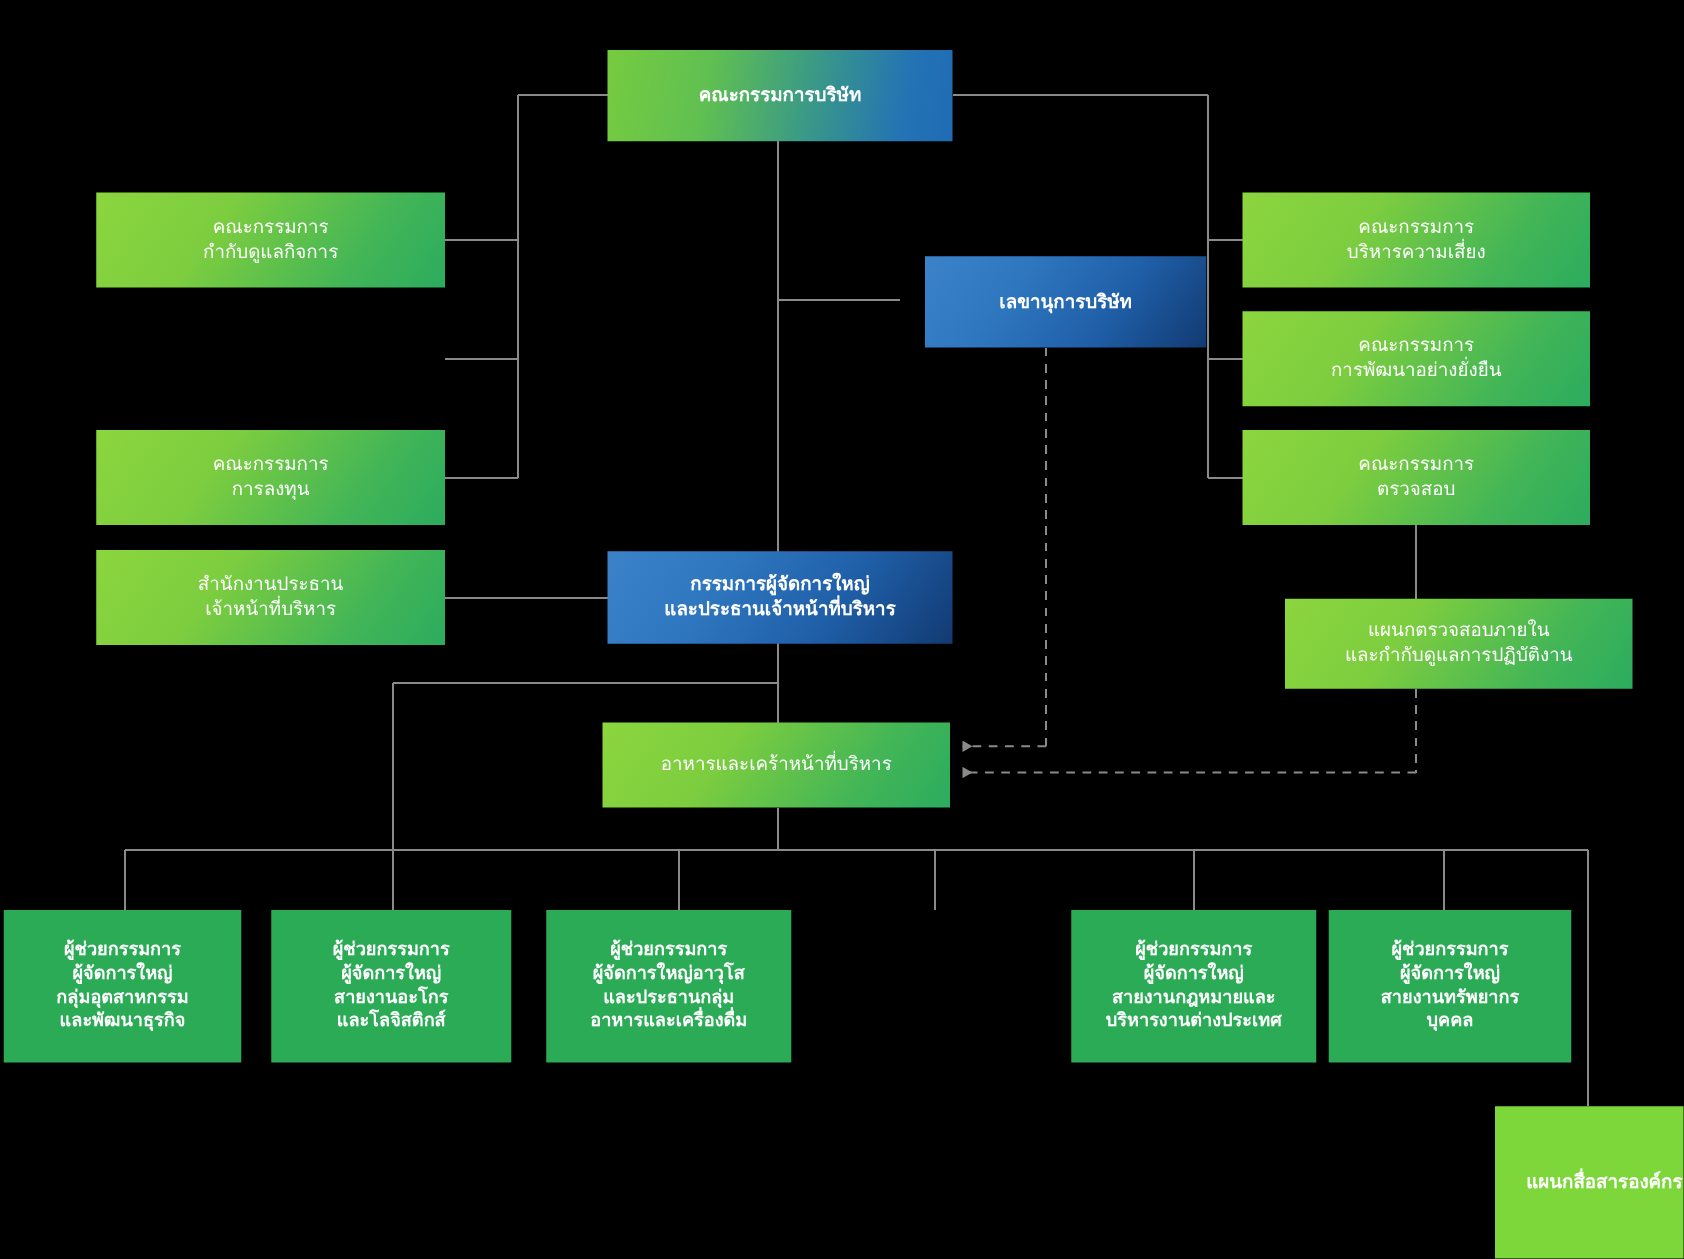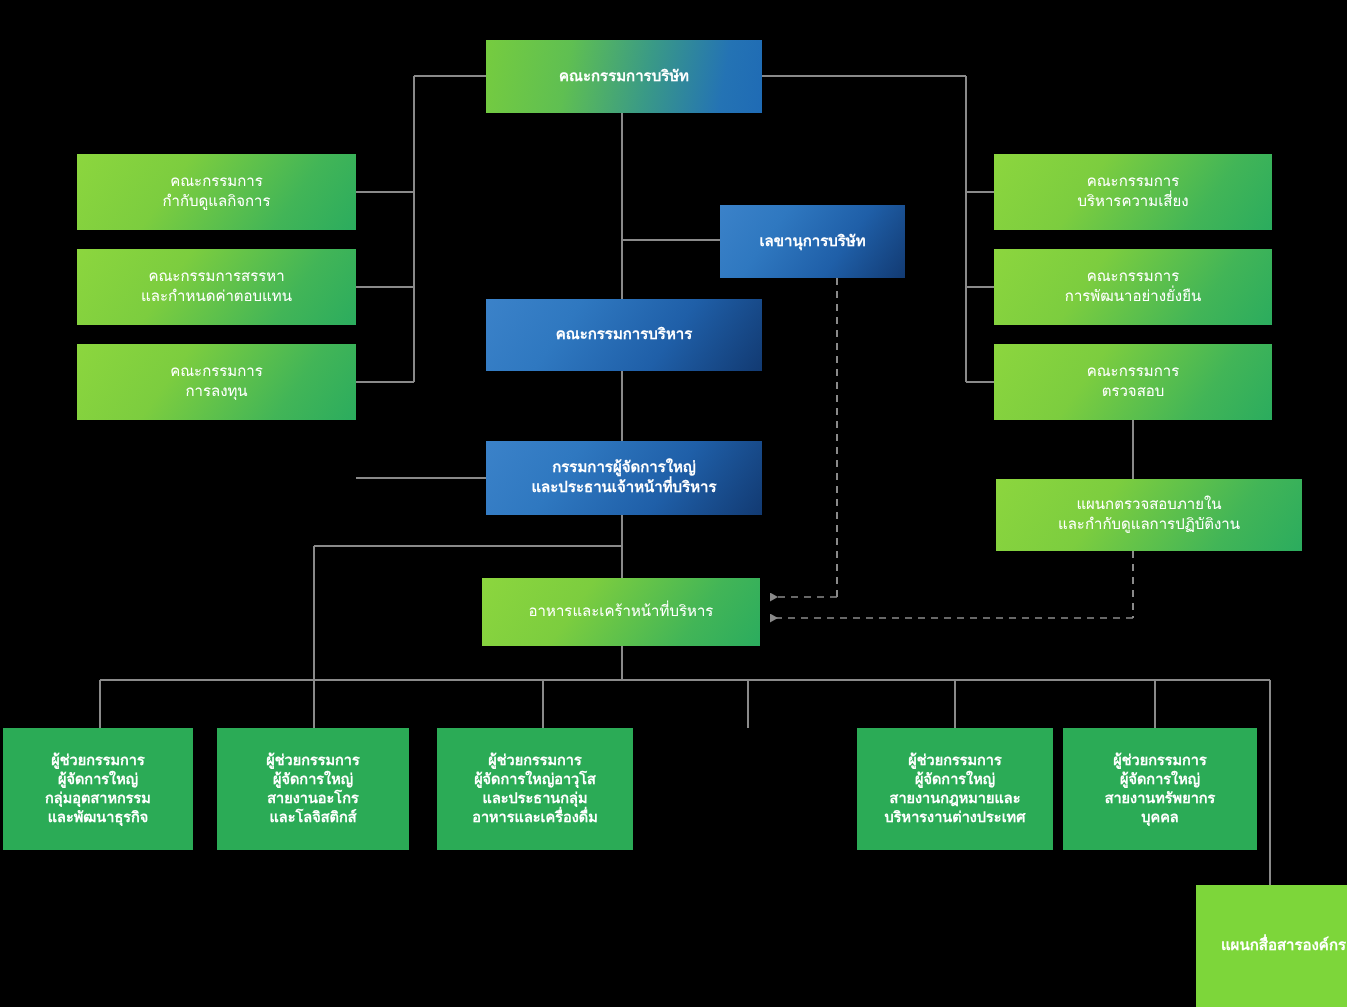--- a/index.html
+++ b/index.html
@@ -125,58 +125,55 @@
 
   <div class="node sch-gb" style="left:486px; top:40px; width:276px; height:73px; font-size:15px;">
     <span class="lbl">คณะกรรมการบริษัท</span>
   </div>
 
   <div class="node sch-green" style="left:77px; top:154px; width:279px; height:76px; font-size:15px;">
     <span class="lbl">คณะกรรมการ
 กำกับดูแลกิจการ</span>
   </div>
 
-  <div class="node sch-green" style="left:77px; top:249px; width:279px; height:76px; font-size:15px;">
-    <span class="lbl">คณะกรรมการสรรหา
-และกำหนดค่าตอบแทน</span>
-  </div>
 
   <div class="node sch-green" style="left:77px; top:344px; width:279px; height:76px; font-size:15px;">
     <span class="lbl">คณะกรรมการ
 การลงทุน</span>
   </div>
 
+  <div class="node sch-green" style="left:77px; top:440px; width:279px; height:76px; font-size:15px;">
+    <span class="lbl">สำนักงานประธาน
+เจ้าหน้าที่บริหาร</span>
+  </div>
 
   <div class="node sch-green" style="left:994px; top:154px; width:278px; height:76px; font-size:15px;">
     <span class="lbl">คณะกรรมการ
 บริหารความเสี่ยง</span>
   </div>
 
   <div class="node sch-green" style="left:994px; top:249px; width:278px; height:76px; font-size:15px;">
     <span class="lbl">คณะกรรมการ
 การพัฒนาอย่างยั่งยืน</span>
   </div>
 
   <div class="node sch-green" style="left:994px; top:344px; width:278px; height:76px; font-size:15px;">
     <span class="lbl">คณะกรรมการ
 ตรวจสอบ</span>
   </div>
 
-  <div class="node sch-green" style="left:996px; top:479px; width:306px; height:72px; font-size:15px;">
+  <div class="node sch-green" style="left:1028px; top:479px; width:278px; height:72px; font-size:15px;">
     <span class="lbl">แผนกตรวจสอบภายใน
 และกำกับดูแลการปฏิบัติงาน</span>
   </div>
 
-  <div class="node sch-blue" style="left:720px; top:205px; width:185px; height:73px; font-size:15px;">
+  <div class="node sch-blue" style="left:740px; top:205px; width:225px; height:73px; font-size:15px;">
     <span class="lbl">เลขานุการบริษัท</span>
   </div>
 
-  <div class="node sch-blue" style="left:486px; top:299px; width:276px; height:72px; font-size:15px;">
-    <span class="lbl">คณะกรรมการบริหาร</span>
-  </div>
 
   <div class="node sch-blue" style="left:486px; top:441px; width:276px; height:74px; font-size:15px;justify-content:flex-end;">
     <span class="lbl">กรรมการผู้จัดการใหญ่
 และประธานเจ้าหน้าที่บริหาร</span>
   </div>
 
   <div class="node sch-green" style="left:482px; top:578px; width:278px; height:68px; font-size:15px;">
     <span class="lbl">อาหารและเคร้าหน้าที่บริหาร</span>
   </div>
 

